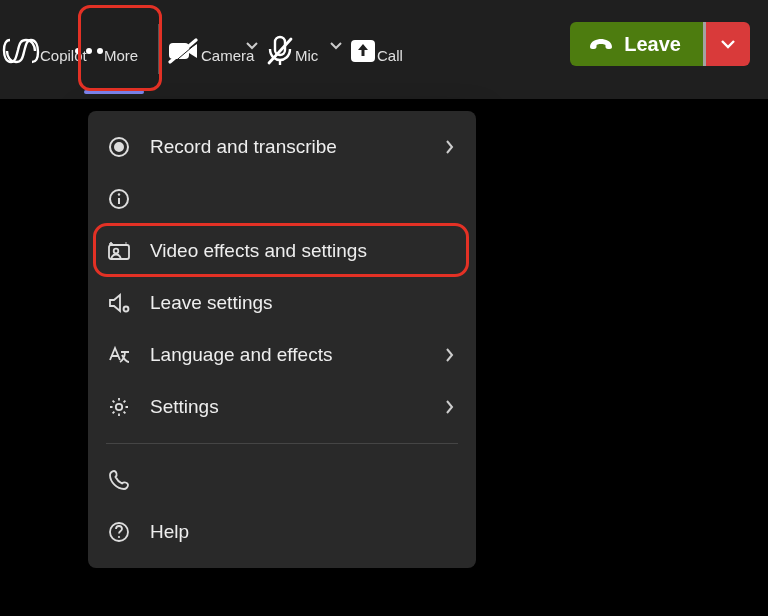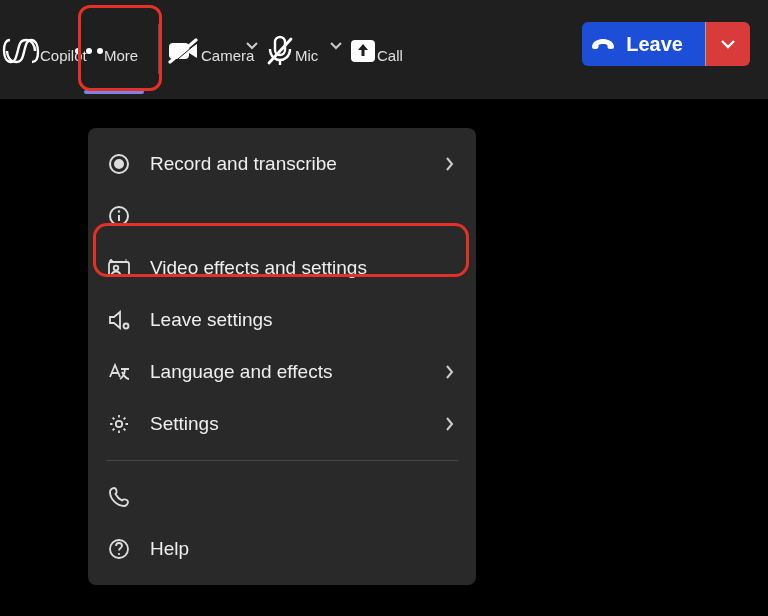--- a/index.html
+++ b/index.html
@@ -81,44 +81,44 @@
       display: flex;
       align-items: stretch;
       height: 44px;
       margin-top: 22px;
       margin-right: 18px;
     }
     .leave-btn {
       display: flex;
       align-items: center;
       justify-content: center;
-      background: #1d4ed8;
+      background: #4d7c0f;
       color: #fff;
       font-size: 20px;
       font-weight: 600;
-      padding: 0 22px 0 8px;
+      padding: 0 22px 0 18px;
       border-radius: 6px 0 0 6px;
       cursor: pointer;
       gap: 10px;
-      border-right: 1px solid #a3a3a3;
+      border-right: 3px solid #a3a3a3;
     }
     .leave-chev {
       display: flex;
       align-items: center;
       justify-content: center;
       background: #d93a3a;
       color: #fff;
       width: 44px;
       border-radius: 0 6px 6px 0;
       cursor: pointer;
     }
     
     .menu {
       position: absolute;
-      top: 128px;
+      top: 111px;
       left: 88px;
       width: 388px;
       background: #292929;
       border-radius: 8px;
       padding: 10px 0;
       box-shadow: 0 8px 30px rgba(0,0,0,0.6);
     }
     .menu-item {
       display: flex;
       align-items: center;

